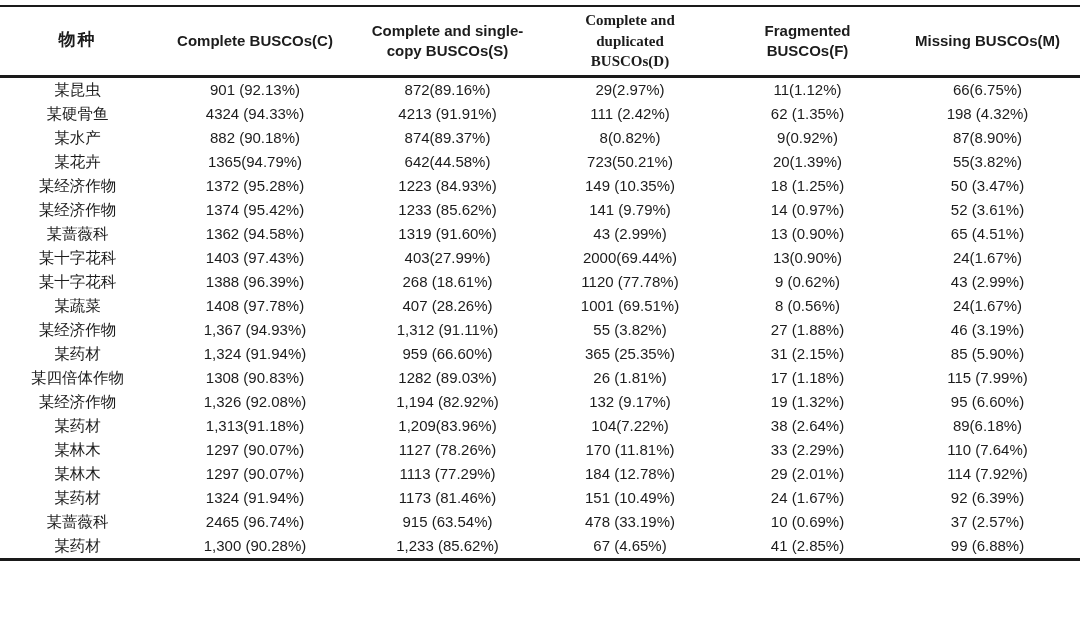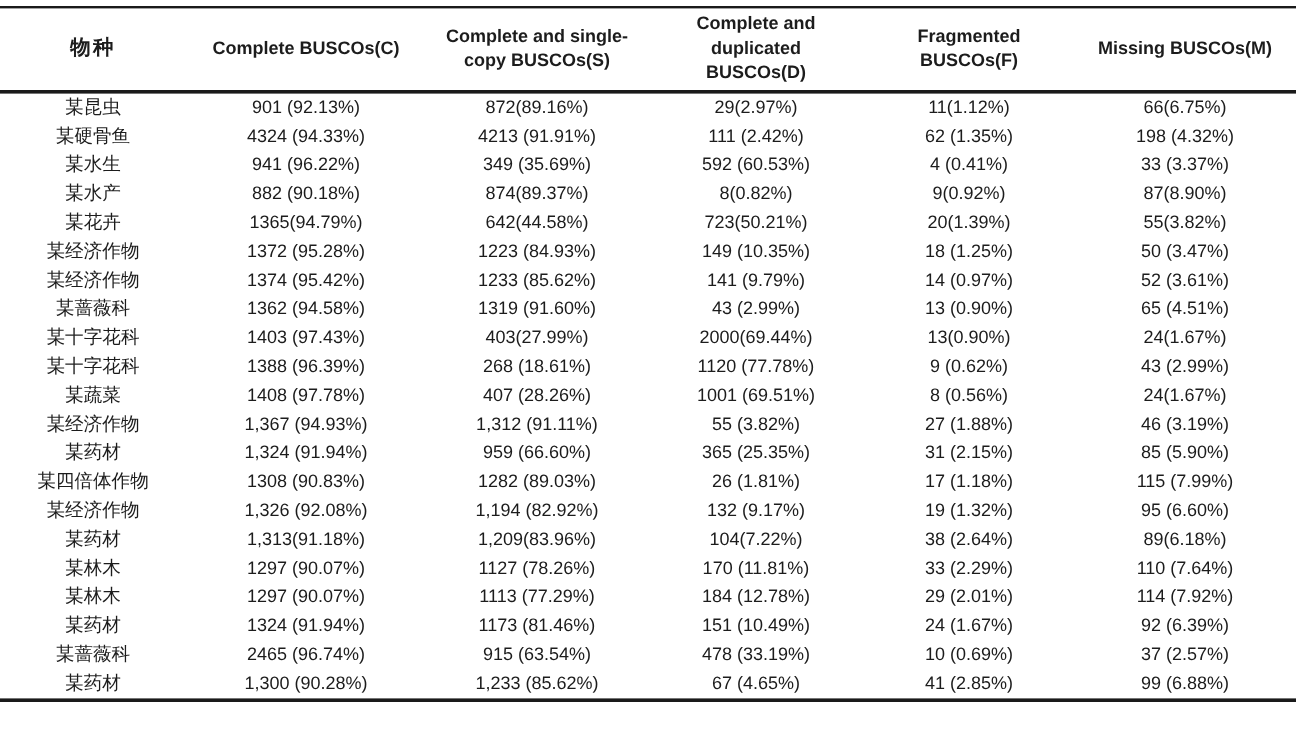--- a/index.html
+++ b/index.html
@@ -40,21 +40,21 @@
     font-size: 15px;
     line-height: 1.35;
     padding: 0 10px;
     color: #1c1c1c;
   }
   thead th.species-header {
     font-size: 17px;
     letter-spacing: 2px;
     margin-left: 15px;
   }
-  thead th.col-duplicated { padding: 0 20px; }
+  thead th.col-duplicated { padding: 0 20px; font-family: Liberation Serif, serif; }
   thead th.col-fragmented { padding: 0 25px; }
 
   tbody td {
     text-align: center;
     font-size: 15px;
     height: 24px;
     line-height: 24px;
     padding: 0;
     white-space: nowrap;
     color: #1c1c1c;
@@ -98,28 +98,20 @@
         </tr>
         <tr>
           <td class="species-cell">某硬骨鱼</td>
           <td class="metric-cell">4324 (94.33%)</td>
           <td class="metric-cell">4213 (91.91%)</td>
           <td class="metric-cell">111 (2.42%)</td>
           <td class="metric-cell">62 (1.35%)</td>
           <td class="metric-cell">198 (4.32%)</td>
         </tr>
         <tr>
-          <td class="species-cell">某水生</td>
-          <td class="metric-cell">941 (96.22%)</td>
-          <td class="metric-cell">349 (35.69%)</td>
-          <td class="metric-cell">592 (60.53%)</td>
-          <td class="metric-cell">4 (0.41%)</td>
-          <td class="metric-cell">33 (3.37%)</td>
-        </tr>
-        <tr>
           <td class="species-cell">某水产</td>
           <td class="metric-cell">882 (90.18%)</td>
           <td class="metric-cell">874(89.37%)</td>
           <td class="metric-cell">8(0.82%)</td>
           <td class="metric-cell">9(0.92%)</td>
           <td class="metric-cell">87(8.90%)</td>
         </tr>
         <tr>
           <td class="species-cell">某花卉</td>
           <td class="metric-cell">1365(94.79%)</td>

